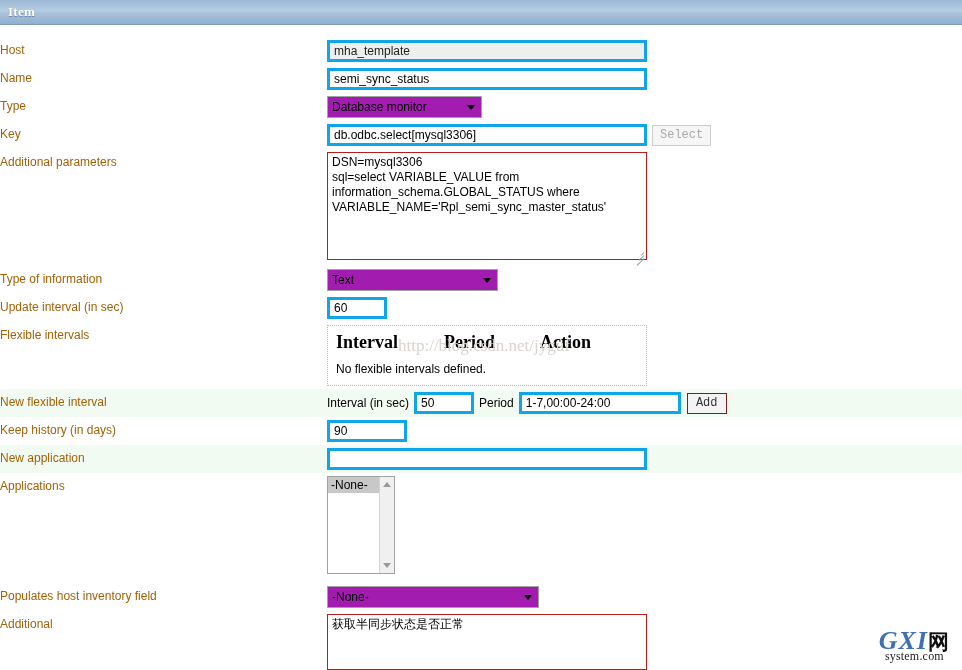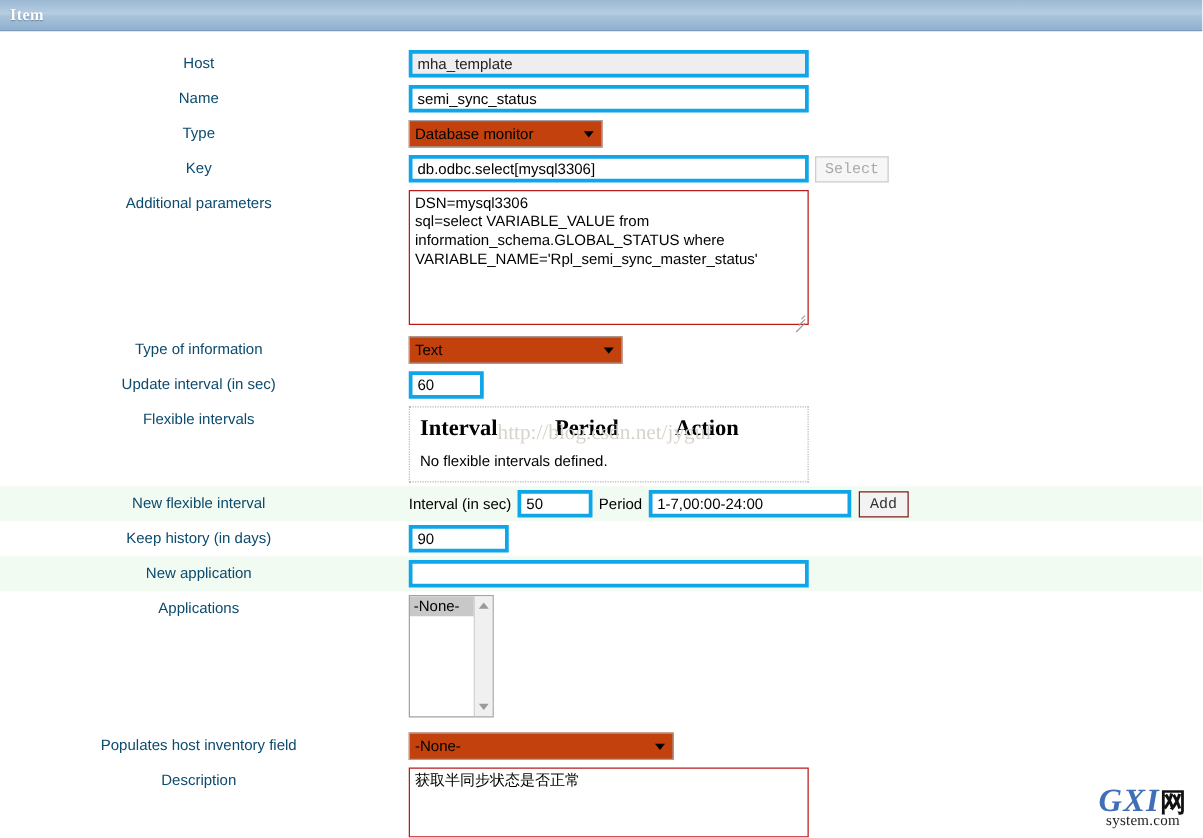--- a/index.html
+++ b/index.html
@@ -88,24 +88,24 @@
     align-items: flex-start;
     min-height: 22px;
     padding: 3px 0;
   }
   .form-row.hl {
     background: #f1fbf2;
   }
   .row-label {
     width: 327px;
     min-width: 327px;
-    text-align: center;
+    text-align: left;
     padding-right: 9px;
     box-sizing: border-box;
-    color: #0c4a6e;
+    color: #a16207;
     font-size: 12px;
     line-height: 20px;
     white-space: nowrap;
   }
   .row-field {
     display: flex;
     align-items: center;
     flex: 1;
     position: relative;
     z-index: 2;
@@ -134,21 +134,21 @@
   }
   .w-wide { width: 320px; }
   .w-num  { width: 60px; }
   .w-period { width: 162px; }
   .w-app  { width: 320px; }
 
   select.sel {
     box-sizing: border-box;
     height: 22px;
     border: 1px solid #a2a2a2;
-    background: #c2410c;
+    background: #a21caf;
     font-family: "Liberation Sans", sans-serif;
     font-size: 12px;
     padding: 0 2px 0 4px;
     color: #000;
     -webkit-appearance: none;
     appearance: none;
     outline: none;
   }
   .sel-wrap {
     position: relative;
@@ -447,21 +447,21 @@
       <span class="sel-wrap">
         <select class="sel sel-inv">
           <option>-None-</option>
         </select>
         <span class="arrow"></span>
       </span>
     </div>
   </div>
 
   <div class="form-row">
-    <div class="row-label">Description</div>
+    <div class="row-label">Additional</div>
     <div class="row-field">
       <span class="ta-wrap">
         <textarea class="ta" id="description-textarea" style="">获取半同步状态是否正常</textarea>
       </span>
     </div>
   </div>
 
 </div>
 
 </body></html>

